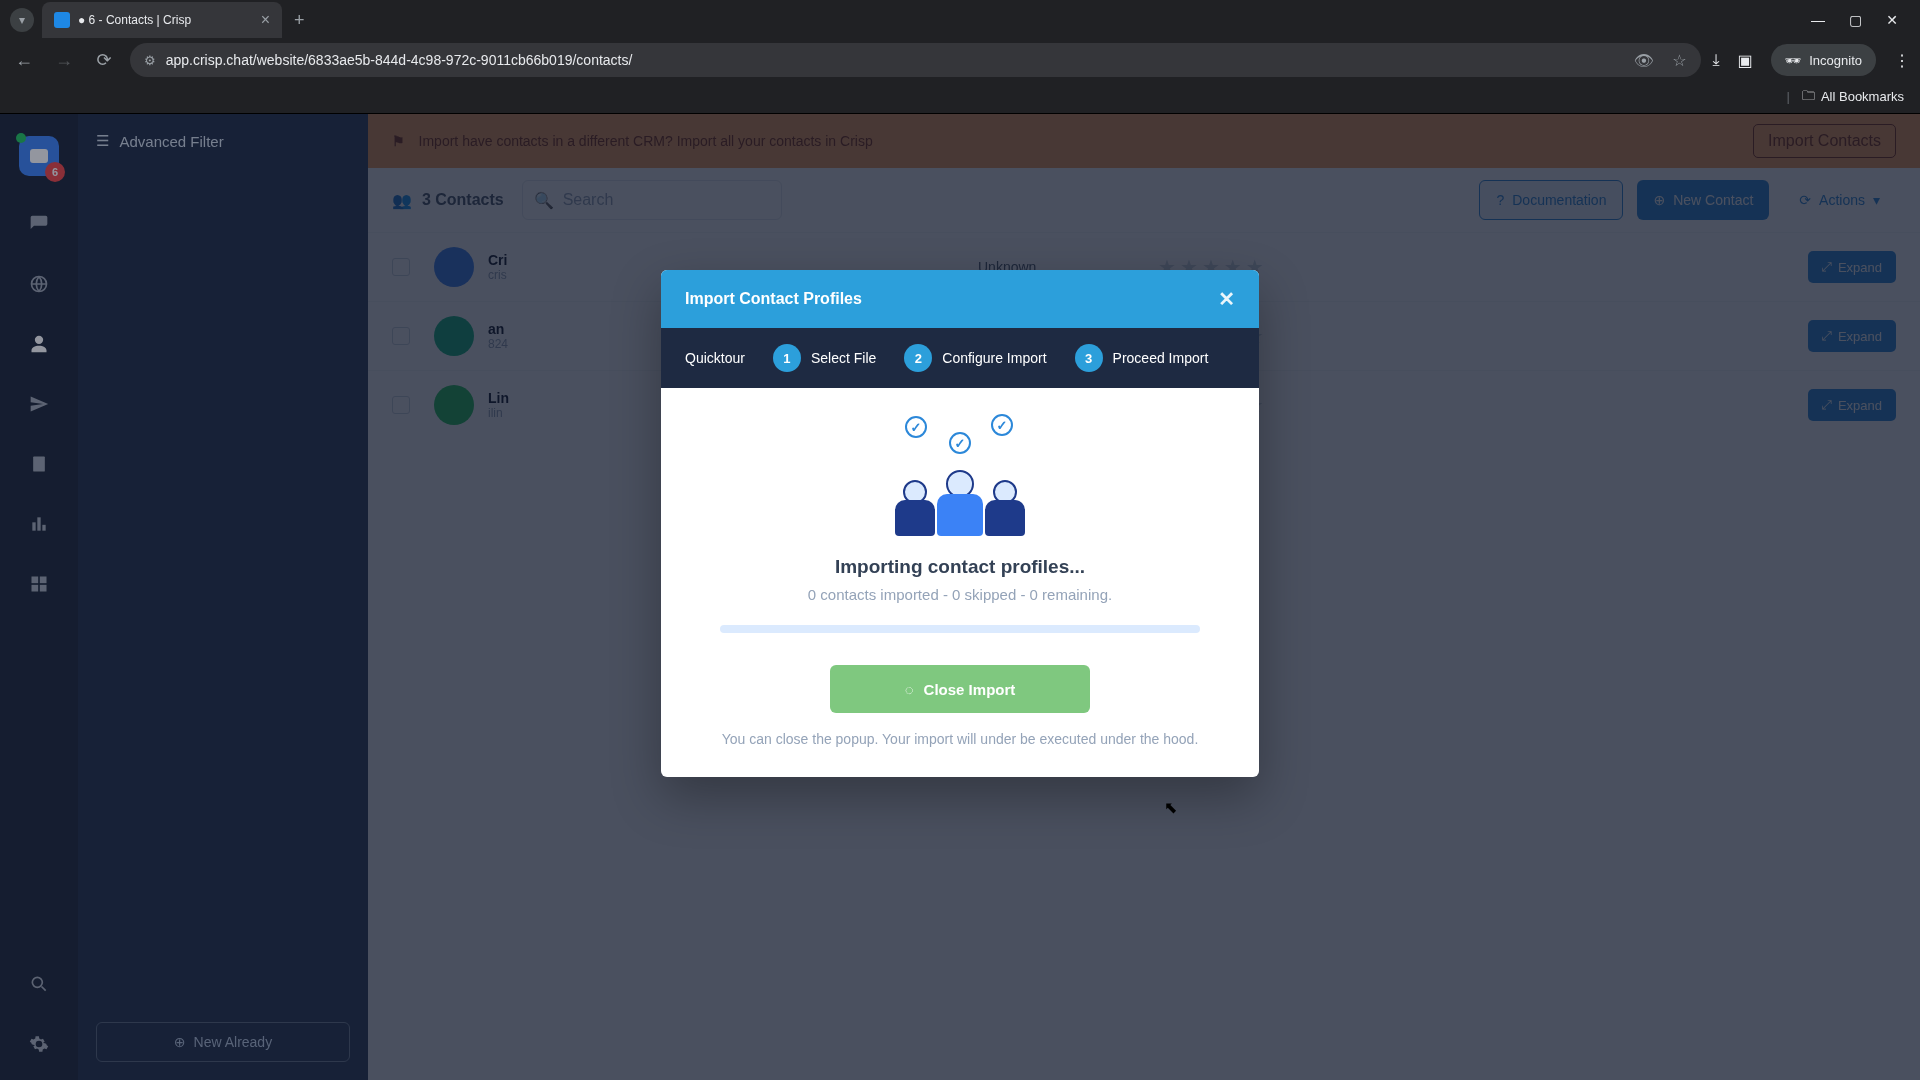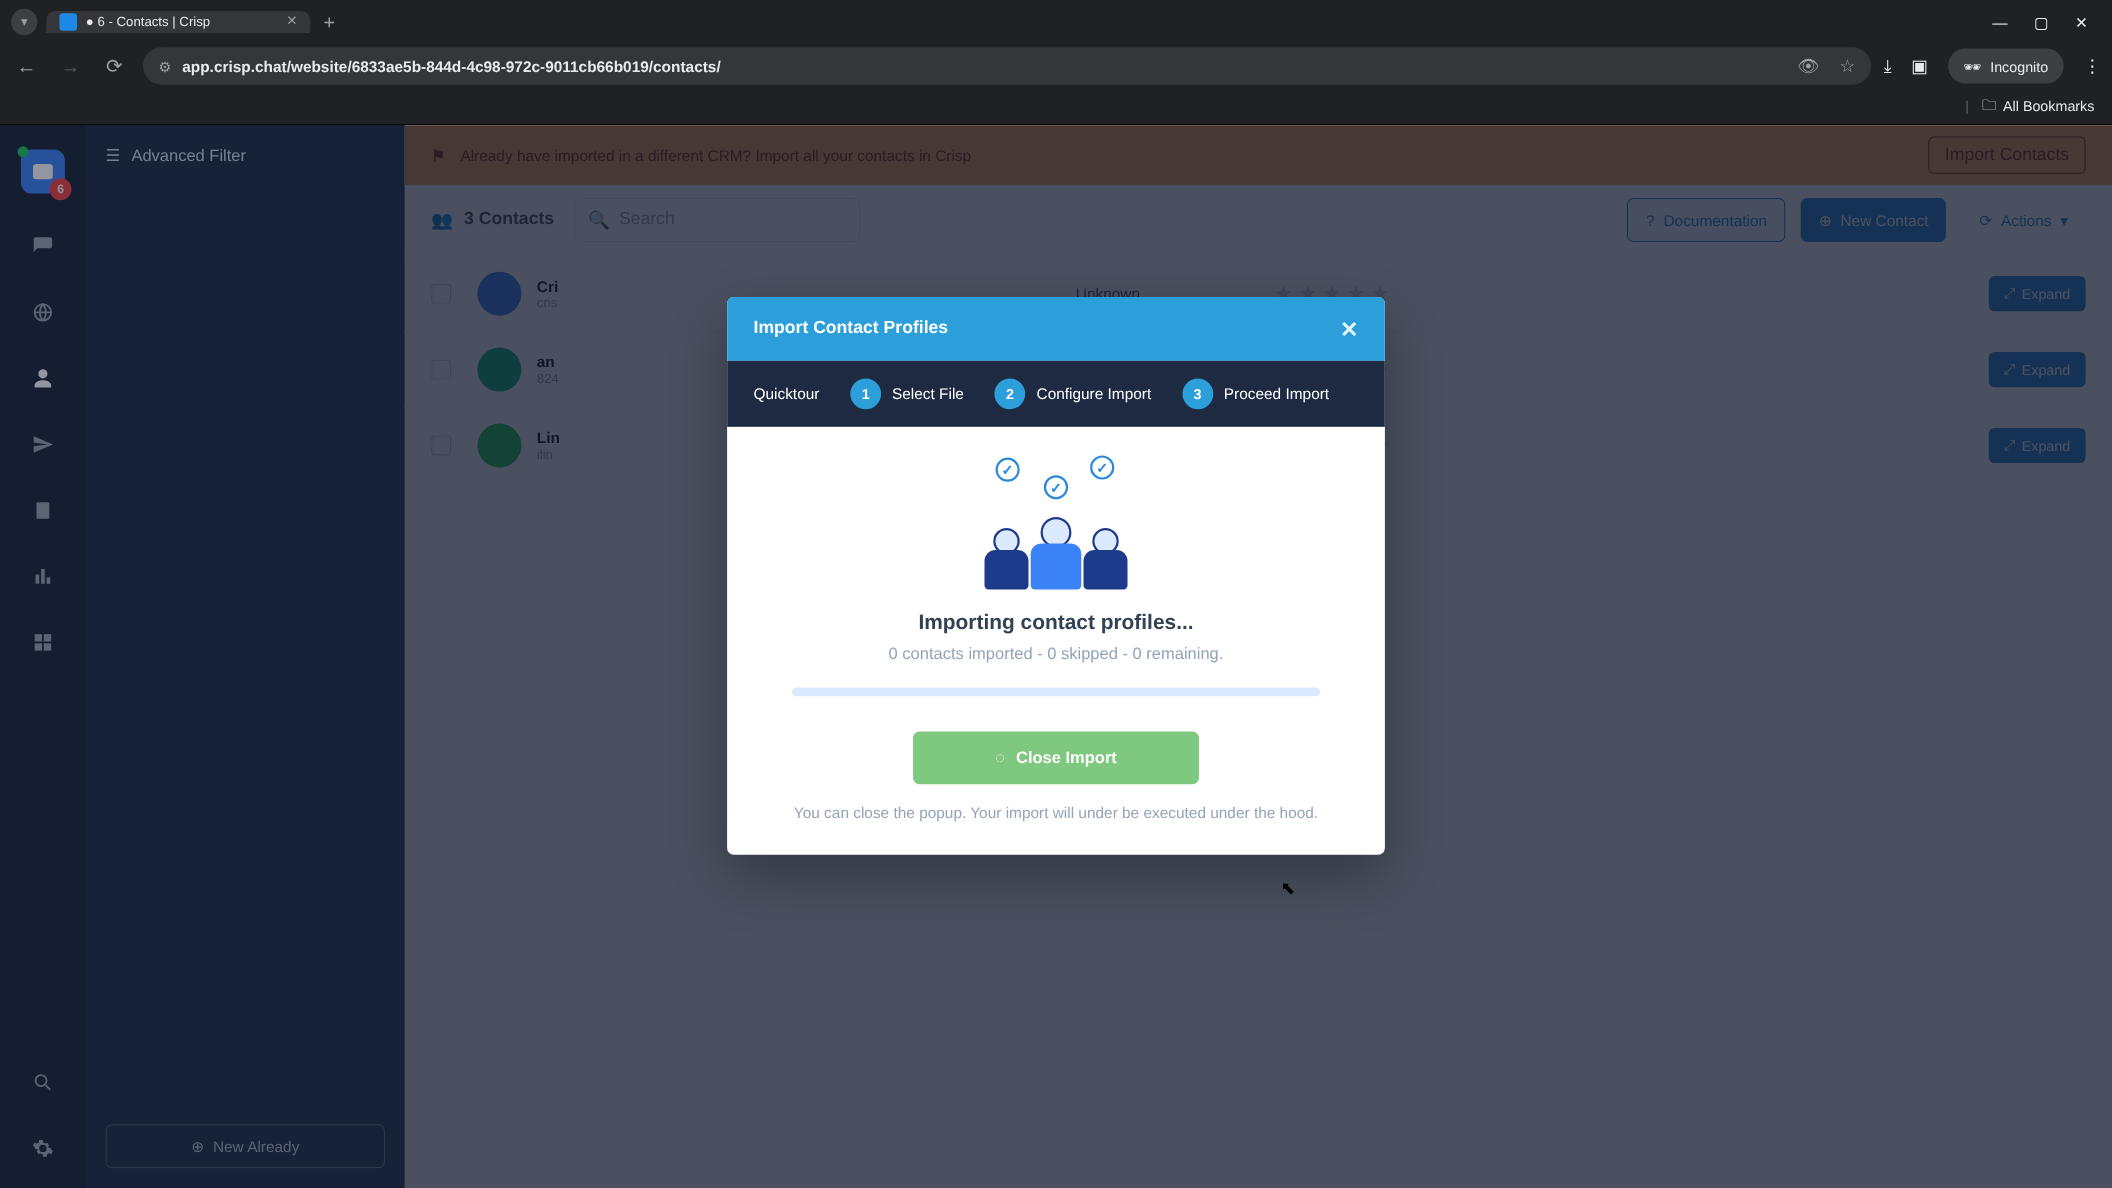--- a/index.html
+++ b/index.html
@@ -2,32 +2,32 @@
 <html><head>
 <meta charset="utf-8">
 <style>
 * { margin: 0; padding: 0; box-sizing: border-box; font-family: -apple-system, BlinkMacSystemFont, "Segoe UI", Arial, sans-serif; }
 body { width: 1920px; height: 1080px; background: #202124; overflow: hidden; position: relative; }
 
 
 .browser-chrome { background: #202124; }
 .tab-bar { height: 40px; display: flex; align-items: center; padding: 0 10px; }
 .tab-dropdown { width: 24px; height: 24px; border-radius: 50%; background: #3c4043; display: flex; align-items: center; justify-content: center; margin-right: 8px; cursor: pointer; }
-.tab { background: #35363a; height: 20px; border-radius: 8px 8px 0 0; display: flex; align-items: center; padding: 0 12px; gap: 8px; min-width: 240px; }
+.tab { background: #35363a; height: 36px; border-radius: 8px 8px 0 0; display: flex; align-items: center; padding: 0 12px; gap: 8px; min-width: 240px; }
 .tab-favicon { width: 16px; height: 16px; background: #1e88e5; border-radius: 3px; }
 .tab-title { color: #e8eaed; font-size: 12px; flex: 1; }
 .tab-close { color: #9aa0a6; cursor: pointer; font-size: 16px; }
 .new-tab { color: #9aa0a6; margin-left: 12px; font-size: 18px; cursor: pointer; }
 .window-controls { margin-left: auto; display: flex; gap: 24px; color: #e8eaed; padding-right: 12px; }
 .wc-btn { cursor: pointer; font-size: 14px; }
 
 .addr-bar { height: 40px; display: flex; align-items: center; padding: 0 10px; gap: 12px; }
 .nav-btn { color: #9aa0a6; cursor: pointer; width: 28px; text-align: center; font-size: 18px; }
 .url-box { flex: 1; background: #35363a; height: 34px; border-radius: 17px; display: flex; align-items: center; padding: 0 14px; gap: 10px; }
-.url-text { color: #e8eaed; font-size: 14px; font-weight: bold; }
+.url-text { color: #e8eaed; font-size: 14px; }
 .url-icons { margin-left: auto; display: flex; gap: 18px; color: #9aa0a6; }
 .addr-right { display: flex; align-items: center; gap: 18px; color: #e8eaed; }
 .incognito-chip { background: #3c4043; height: 32px; border-radius: 16px; display: flex; align-items: center; padding: 0 14px; gap: 8px; font-size: 13px; }
 
 .bookmarks-bar { height: 34px; display: flex; align-items: center; justify-content: flex-end; padding: 0 16px; color: #e8eaed; font-size: 13px; border-bottom: 1px solid #000; }
 .bookmarks-bar .sep { color: #5f6368; margin-right: 12px; }
 .bookmarks-link { display: flex; align-items: center; gap: 6px; }
 
 
 .app { position: relative; height: calc(1080px - 114px); display: flex; background: #1b2538; }
@@ -232,21 +232,21 @@
     </div>
     <div class="new-filter-btn">
       <span>⊕</span>
       <span>New Already</span>
     </div>
   </div>
 
   <div class="main">
     <div class="banner">
       <span class="flag">⚑</span>
-      <span>Already have imported in a different CRM? Import all your contacts in Crisp</span>
+      <span>Import have contacts in a different CRM? Import all your contacts in Crisp</span>
       <div class="banner-btn">Import Contacts</div>
     </div>
 
     <div class="toolbar">
       <div class="contact-count">
         <span>👥</span>
         <span>3 Contacts</span>
       </div>
       <div class="search-box">
         <span>🔍</span>

